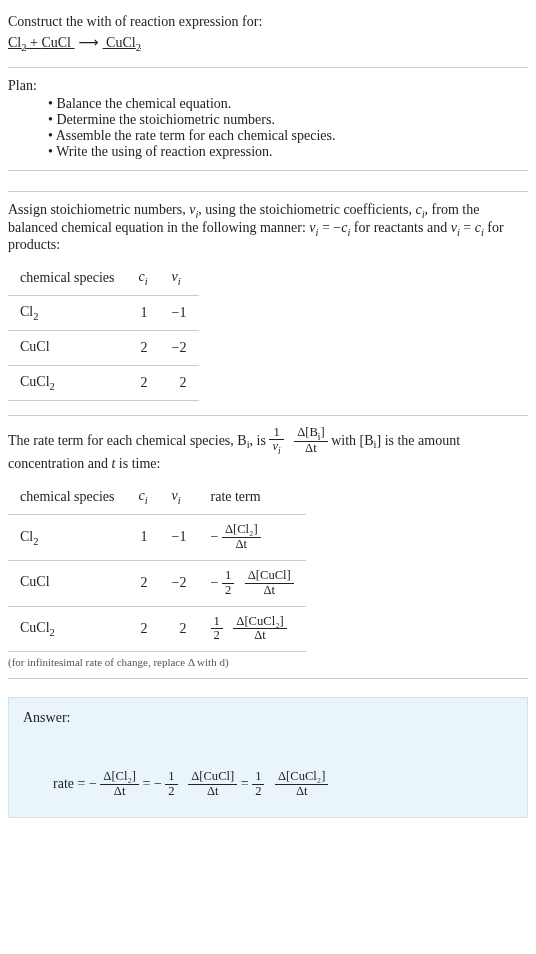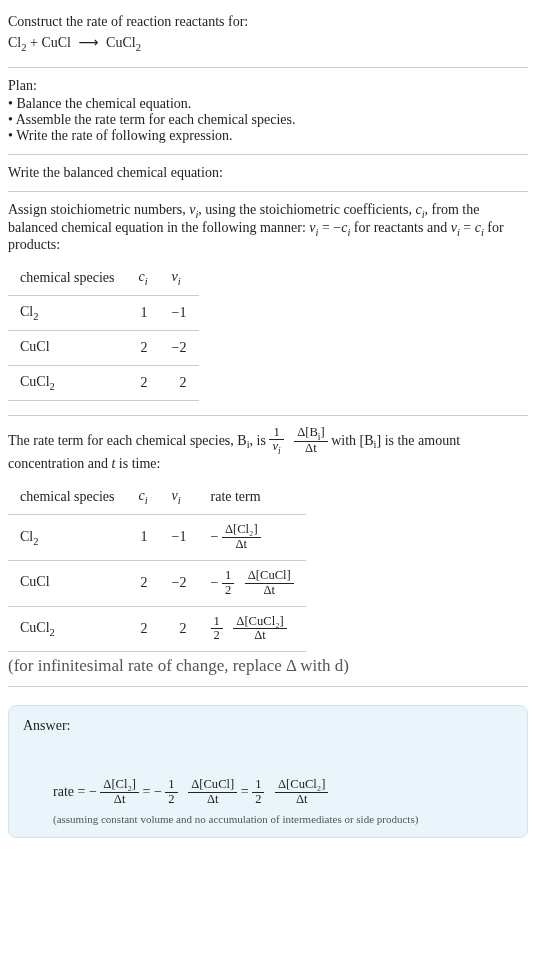--- a/index.html
+++ b/index.html
@@ -9,23 +9,23 @@
       color: #222;
       background: #fff;
       width: 536px;
       padding: 4px 8px;
     }
     .section {
       border-bottom: 1px solid #ccc;
       padding: 10px 0;
     }
     .section:last-of-type { border-bottom: none; }
-    .eq { margin: 4px 0; }
+    .eq { margin: 4px 0; text-decoration: underline; }
     .sub { vertical-align: sub; font-size: 0.75em; }
-    ul.plan { list-style: none; margin-top: 2px; }
+    ul.plan { list-style: none; margin-top: 2px; margin-left: 40px; }
     ul.plan li::before { content: "• "; }
     table.data {
       border-collapse: collapse;
       margin: 8px 0 4px 0;
     }
     table.data th, table.data td {
       border-bottom: 1px solid #ccc;
       padding: 8px 12px;
       text-align: left;
       font-weight: normal;
@@ -34,60 +34,60 @@
     table.data td.num { text-align: right; }
     .fraction {
       display: inline-block;
       vertical-align: middle;
       text-align: center;
       font-size: 0.9em;
     }
     .fraction .num { display: block; border-bottom: 1px solid #222; padding: 0 3px; line-height: 1.1; }
     .fraction .den { display: block; padding: 0 3px; line-height: 1.1; }
     .small-note {
-      font-size: 17px;
+      font-size: 11px;
       color: #555;
       margin-top: 4px;
     }
     .answer-box {
       background: #eaf4fb;
       border: 1px solid #cde4f2;
-      border-radius: 8px;
+      border-radius: 0;
       padding: 12px 14px;
       margin-top: 8px;
     }
     .answer-box .ans-label { margin-bottom: 8px; }
     .answer-box .rate-line { margin-left: 30px; margin-bottom: 6px; margin-top: 44px; }
     .answer-box .assume { font-size: 11px; color: #555; margin-left: 30px; }
     .arrow { display: inline-block; margin: 0 4px; }
     .rate-cell { white-space: nowrap; }
   </style>
 </head>
 <body>
 
 <div class="section">
-  <div>Construct the rate of reaction reactants for:</div>
+  <div>Construct the with of reaction expression for:</div>
   <div class="eq">
     <span><span>Cl</span><span class="sub">2</span></span><span> + </span><span>CuCl</span>
     <span class="arrow">⟶</span>
     <span><span>CuCl</span><span class="sub">2</span></span>
   </div>
 </div>
 
 <div class="section">
   <div>Plan:</div>
   <ul class="plan">
     <li>Balance the chemical equation.</li>
+    <li>Determine the stoichiometric numbers.</li>
     <li>Assemble the rate term for each chemical species.</li>
-    <li>Write the rate of following expression.</li>
+    <li>Write the using of reaction expression.</li>
   </ul>
 </div>
 
 <div class="section">
-  <div>Write the balanced chemical equation:</div>
 </div>
 
 <div class="section">
   <div>
     <span>Assign stoichiometric numbers, </span><i><span>ν</span><span class="sub">i</span></i><span>, using the stoichiometric coefficients, </span><i><span>c</span><span class="sub">i</span></i><span>, from the balanced chemical equation in the following manner: </span><i><span>ν</span><span class="sub">i</span></i><span> = −</span><i><span>c</span><span class="sub">i</span></i><span> for reactants and </span><i><span>ν</span><span class="sub">i</span></i><span> = </span><i><span>c</span><span class="sub">i</span></i><span> for products:</span>
   </div>
   <table class="data">
     <tbody>
         <tr>
       <th>chemical species</th>
@@ -181,15 +181,14 @@
       <span class="fraction"><span class="num">Δ[Cl₂]</span><span class="den">Δt</span></span>
       <span> = −</span>
       <span class="fraction"><span class="num">1</span><span class="den">2</span></span>
       <span>&nbsp;</span>
       <span class="fraction"><span class="num">Δ[CuCl]</span><span class="den">Δt</span></span>
       <span> = </span>
       <span class="fraction"><span class="num">1</span><span class="den">2</span></span>
       <span>&nbsp;</span>
       <span class="fraction"><span class="num">Δ[CuCl₂]</span><span class="den">Δt</span></span>
     </div>
-    <div class="assume">(assuming constant volume and no accumulation of intermediates or side products)</div>
   </div>
 </div>
 
 </body></html>

